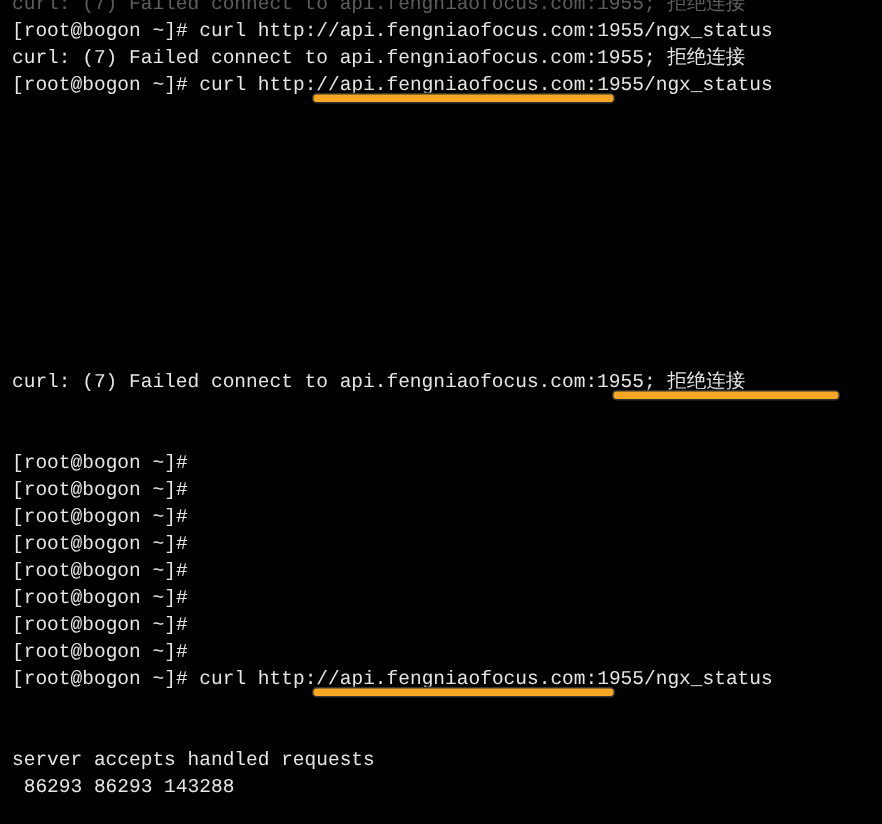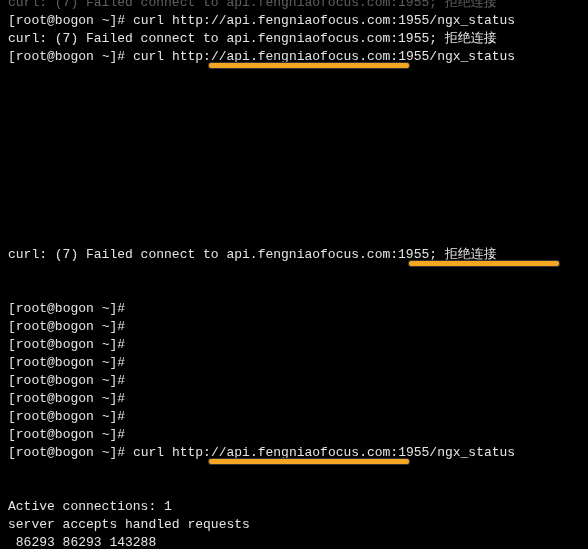--- a/index.html
+++ b/index.html
@@ -59,17 +59,16 @@
   <div class="line"><span>[</span><span>root</span><span>@</span><span>bogon</span><span> </span><span>~</span><span>]# </span></div>
   <div class="line"><span>[</span><span>root</span><span>@</span><span>bogon</span><span> </span><span>~</span><span>]# </span></div>
   <div class="line"><span>[</span><span>root</span><span>@</span><span>bogon</span><span> </span><span>~</span><span>]# </span></div>
   <div class="line"><span>[</span><span>root</span><span>@</span><span>bogon</span><span> </span><span>~</span><span>]# </span></div>
   <div class="line"><span>[</span><span>root</span><span>@</span><span>bogon</span><span> </span><span>~</span><span>]# </span></div>
 
   <div class="line"><span>[</span><span>root</span><span>@</span><span>bogon</span><span> </span><span>~</span><span>]# </span><span>curl http://api.fengniaofocus.com:1955/ngx_status</span>
     <div class="highlight" style="left:200px;width:200px;top:14px;"></div>
   </div>
 
-  <div class="line">Active connections: 1 </div>
   <div class="line">server accepts handled requests</div>
   <div class="line"> 86293 86293 143288 </div>
 
 </div>
 
 </body></html>

